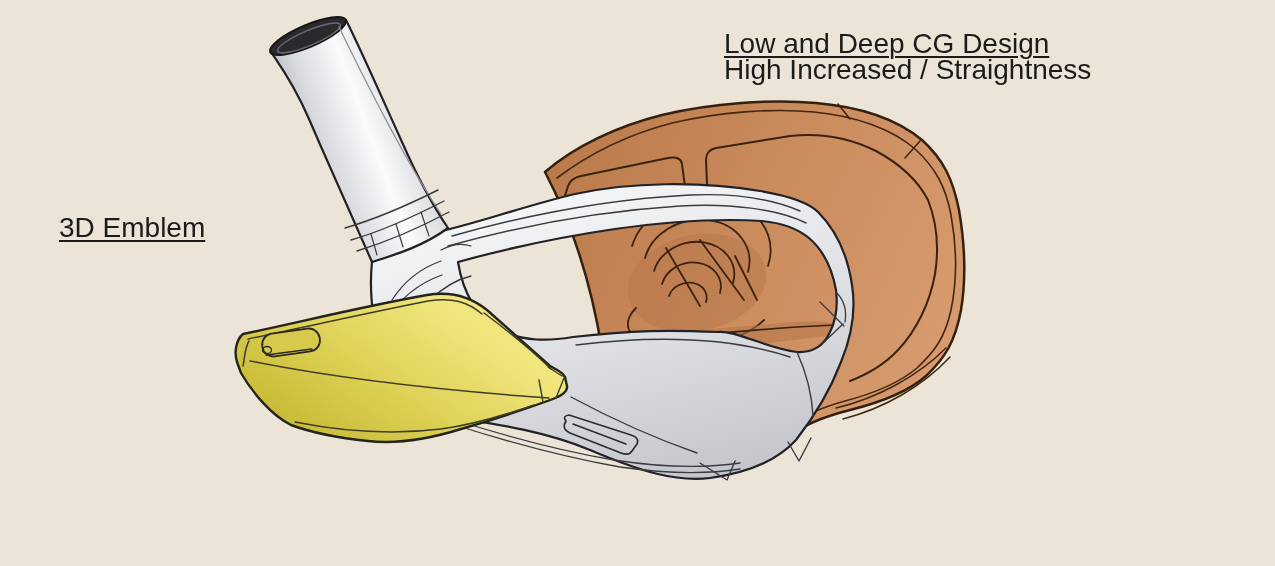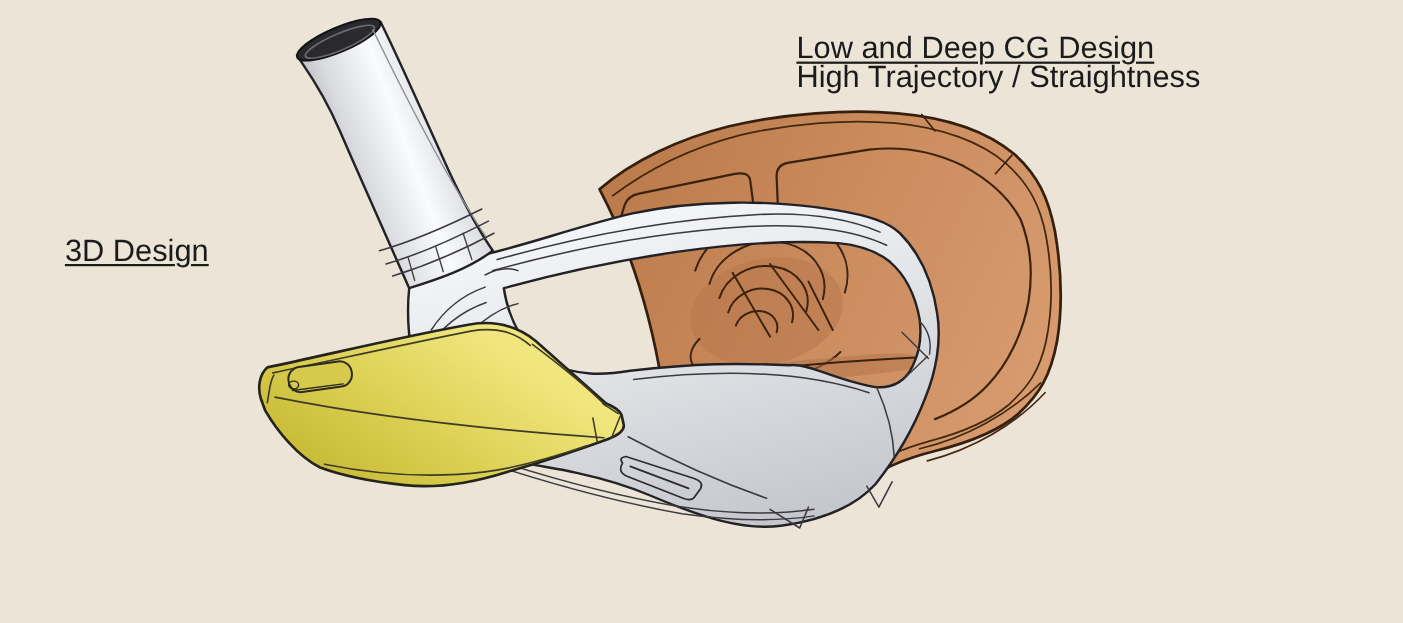--- a/index.html
+++ b/index.html
@@ -210,21 +210,21 @@
 
       <path d="M 345,228 C 376,219 408,205 438,190
            M 351,240 C 382,231 413,217 444,201
            M 357,251 C 389,241 421,227 449,212" fill="none" stroke="#3a3a40" stroke-width="1.4"></path>
       <path d="M 371,234 L 377,255 M 396,224 L 403,247 M 421,212 L 429,236" fill="none" stroke="#3a3a40" stroke-width="1.2"></path>
     </g>
   </svg>
 
   <div class="annotation" id="ann-cg">
     <span class="title">Low and Deep CG Design</span>
-    <span class="subtitle">High Trajectory / Straightness</span>
+    <span class="subtitle">High Increased / Straightness</span>
   </div>
 
   <div class="annotation" id="ann-emblem">
-    <span class="title">3D Design</span>
+    <span class="title">3D Emblem</span>
   </div>
 
 
 </div>
 
 </body></html>

